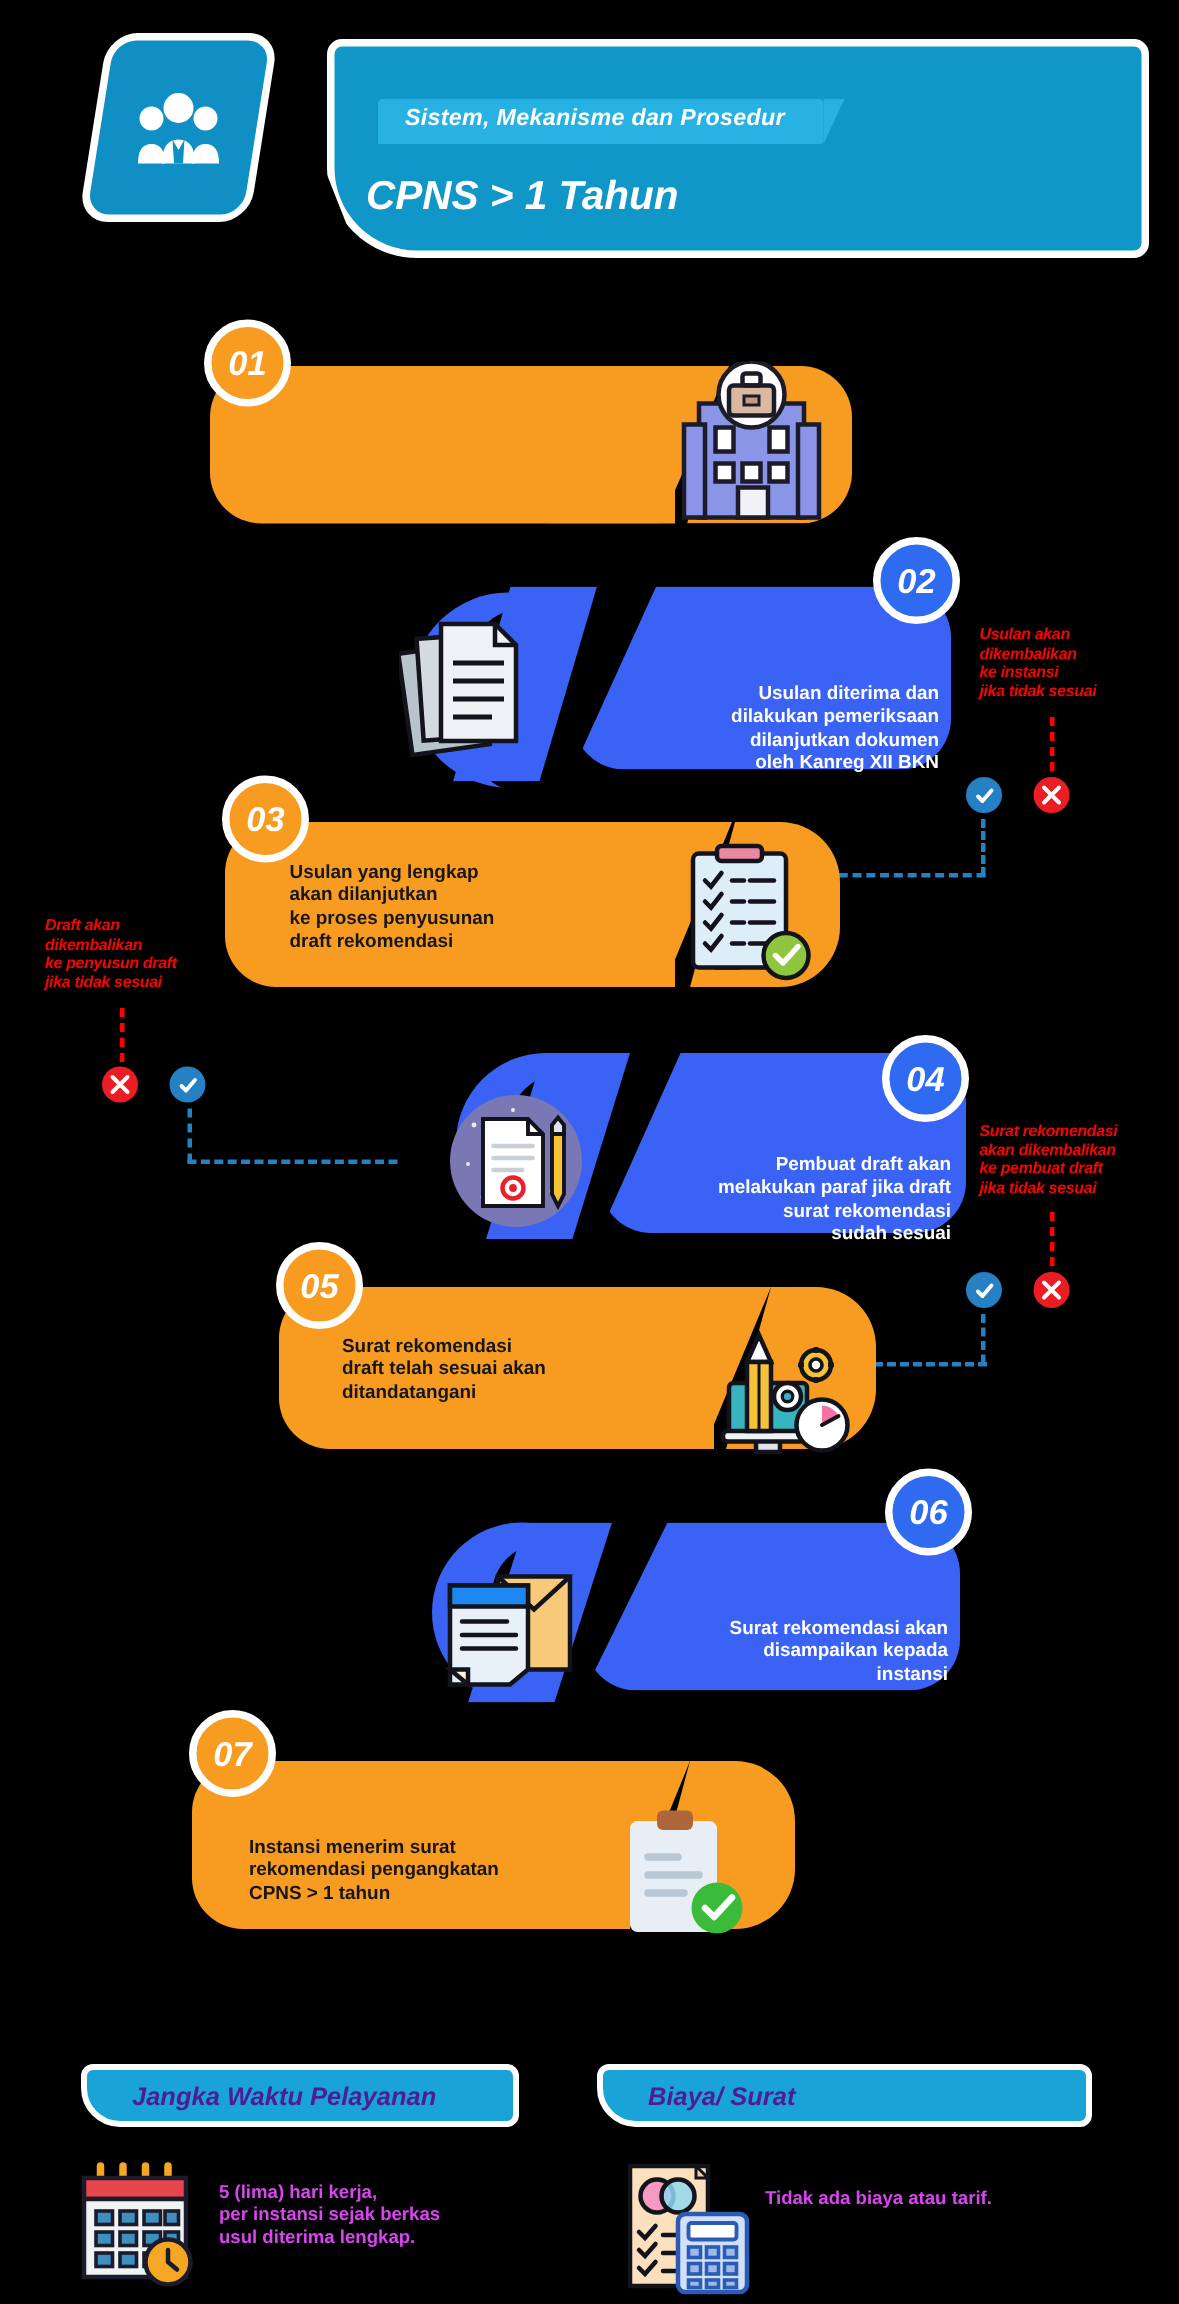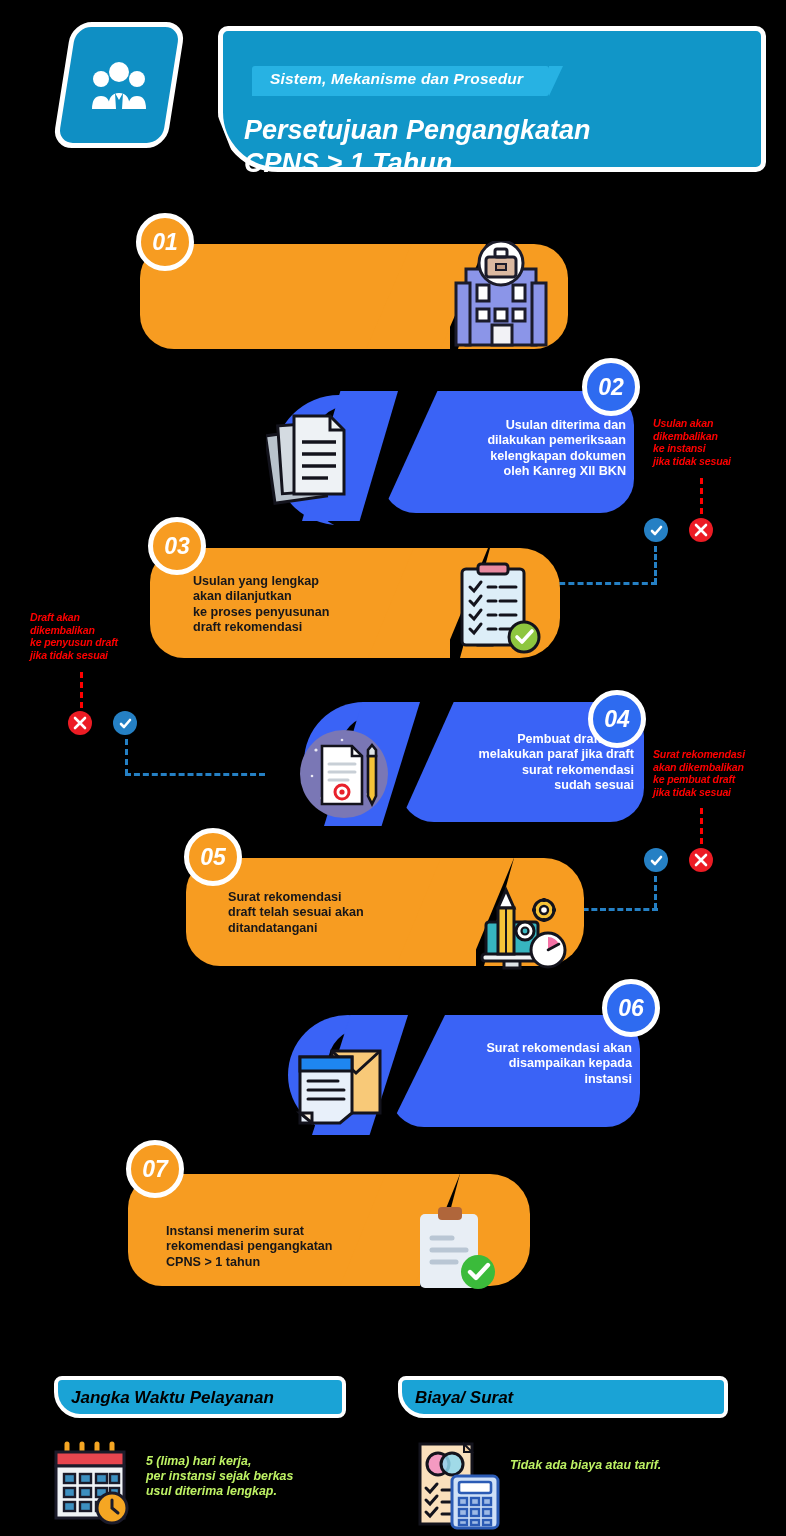--- a/index.html
+++ b/index.html
@@ -29,21 +29,21 @@
 
   
   .step{position:absolute;}
   .shadow{position:absolute;border-radius:34px;background:#000;}
   .panel{position:absolute;border-radius:34px;box-sizing:border-box;}
   .panel.or{background:#F79C21;}
   .panel.bl{background:#3A63F6;}
   .blob{position:absolute;border-radius:50%;}
   .txt{position:absolute;font-size:12.6px;line-height:15.4px;font-weight:bold;}
   .txt.dark{color:#16161a;}
-  .txt.light{color:#ffffff;}
+  .txt.light{color:#ffffff;margin-top:37px;}
   .badge{position:absolute;width:58px;height:58px;border-radius:50%;
       border:5px solid #fff;box-sizing:border-box;color:#fff;
       font-size:23px;font-weight:bold;font-style:italic;
       display:flex;align-items:center;justify-content:center;z-index:9;}
   .badge.or{background:#F79C21;}
   .badge.bl{background:#2E6BF0;}
 
   
   .note{position:absolute;color:#ff0000;font-size:10.6px;line-height:12.6px;
       font-weight:bold;font-style:italic;letter-spacing:-.2px;}
@@ -53,24 +53,24 @@
   .mark.no{background:#ec1c24;}
   .vline-red{position:absolute;width:0;border-left:3px dashed #ff0000;}
   .vline-blue{position:absolute;width:0;border-left:3px dashed #2580c4;}
   .hline-blue{position:absolute;height:0;border-top:3px dashed #2580c4;}
 
   
   .foot{position:absolute;}
   .foot-bar{position:absolute;left:0;top:0;height:42px;background:#1aa3d6;
       border:4px solid #fff;box-sizing:border-box;
       border-radius:8px 8px 8px 26px;}
-  .foot-bar span{position:absolute;left:13px;top:8px;color:#000000;font-size:17px;
+  .foot-bar span{position:absolute;left:30px;top:8px;color:#4c1d95;font-size:17px;
       font-weight:bold;font-style:italic;white-space:nowrap;}
-  .foot-text{position:absolute;color:#bef264;font-size:12.4px;line-height:15px;
-      font-weight:bold;font-style:italic;}
+  .foot-text{position:absolute;color:#d946ef;font-size:12.4px;line-height:15px;
+      font-weight:bold;}
 </style>
 </head>
 <body>
 
 <div class="stage">
 
   <div class="header">
     <div class="hdr-plate"></div>
 
     <div class="hdr-icon">
@@ -80,21 +80,20 @@
         <circle cx="11" cy="20" r="8" fill="#fff"></circle>
         <path d="M2 50 q0-13 9-13 q9 0 9 13 z" fill="#fff"></path>
         <circle cx="47" cy="20" r="8" fill="#fff"></circle>
         <path d="M38 50 q0-13 9-13 q9 0 9 13 z" fill="#fff"></path>
         <path d="M25 34 l4 7 l4-7 l-1 16 h-6 z" fill="#0f8fc4"></path>
       </svg>
     </div>
 
     <div class="hdr-sub">Sistem, Mekanisme dan Prosedur</div>
     <div class="hdr-title">
-      <div>Persetujuan Pengangkatan</div>
       <div>CPNS &gt; 1 Tahun</div>
     </div>
   </div>
 
   <div class="step" style="left:136px;top:213px;width:420px;height:150px;">
     <div class="shadow" style="left:10px;top:14px;width:392px;height:126px;"></div>
     <div class="panel or" style="left:4px;top:31px;width:310px;height:105px;
          border-radius:34px 0 0 34px;"></div>
     <div style="position:absolute;left:230px;top:31px;width:120px;height:105px;
          background:#F79C21;clip-path:polygon(38% 0,100% 0,62% 100%,0 100%);"></div>
@@ -125,21 +124,21 @@
   <div class="step" style="left:262px;top:358px;width:380px;height:170px;">
     <div class="blob" style="left:12px;top:37px;width:130px;height:130px;background:#3A63F6;"></div>
     <div class="shadow" style="left:52px;top:48px;width:320px;height:122px;"></div>
     <div style="position:absolute;left:40px;top:33px;width:96px;height:130px;
          background:#3A63F6;clip-path:polygon(40% 0,100% 0,60% 100%,0 100%);"></div>
     <div class="panel bl" style="left:120px;top:33px;width:252px;height:122px;
          border-radius:0 34px 34px 34px;clip-path:polygon(22% 0,100% 0,100% 100%,0 100%);"></div>
     <div class="txt light" style="left:168px;top:60px;width:196px;text-align:right;">
       <div>Usulan diterima dan</div>
         <div>dilakukan pemeriksaan</div>
-      <div>kelengkapan dokumen</div>
+      <div>dilanjutkan dokumen</div>
         <div>oleh Kanreg XII BKN</div>
     </div>
     <div class="badge bl" style="left:320px;top:0px;">02</div>
 
     <div style="position:absolute;left:4px;top:50px;">
       <svg width="98" height="100" viewBox="0 0 98 100">
         <rect x="4" y="24" width="52" height="68" fill="#b9c3cc" stroke="#13131c" stroke-width="3" transform="rotate(-8 30 58)"></rect>
         <rect x="14" y="16" width="52" height="68" fill="#d4dbe1" stroke="#13131c" stroke-width="3" transform="rotate(-4 40 50)"></rect>
         <path d="M28 8 h36 l14 14 v64 h-50 z" fill="#eef2f5" stroke="#13131c" stroke-width="3"></path>
         <path d="M64 8 v14 h14" fill="none" stroke="#13131c" stroke-width="3"></path>
@@ -354,21 +353,21 @@
     <div class="shadow" style="left:48px;top:46px;width:314px;height:112px;"></div>
     <div style="position:absolute;left:32px;top:32px;width:96px;height:120px;
          background:#3A63F6;clip-path:polygon(40% 0,100% 0,60% 100%,0 100%);"></div>
     <div class="panel bl" style="left:110px;top:32px;width:250px;height:112px;
          border-radius:0 34px 34px 34px;clip-path:polygon(22% 0,100% 0,100% 100%,0 100%);"></div>
     <div class="txt light" style="left:158px;top:58px;width:194px;text-align:right;">
       <div>Surat rekomendasi akan</div>
         <div>disampaikan kepada</div>
       <div>instansi</div>
     </div>
-    <div class="badge bl" style="left:322px;top:-4px;">06</div>
+    <div class="badge bl" style="left:310px;top:-4px;">06</div>
 
     <div style="position:absolute;left:12px;top:52px;">
       <svg width="94" height="90" viewBox="0 0 94 90">
         <path d="M40 16 h48 v62 h-48 z" fill="#f8c978" stroke="#13131c" stroke-width="3"></path>
         <path d="M40 16 l24 22 l24 -22" fill="none" stroke="#13131c" stroke-width="3"></path>
         <path d="M8 22 h52 v56 l-12 10 h-40 z" fill="#e8f0fa" stroke="#13131c" stroke-width="3"></path>
         <rect x="8" y="22" width="52" height="14" fill="#1e86f0" stroke="#13131c" stroke-width="3"></rect>
         <g stroke="#13131c" stroke-width="3" stroke-linecap="round">
           <line x1="16" y1="46" x2="46" y2="46"></line>
             <line x1="16" y1="55" x2="52" y2="55"></line>

